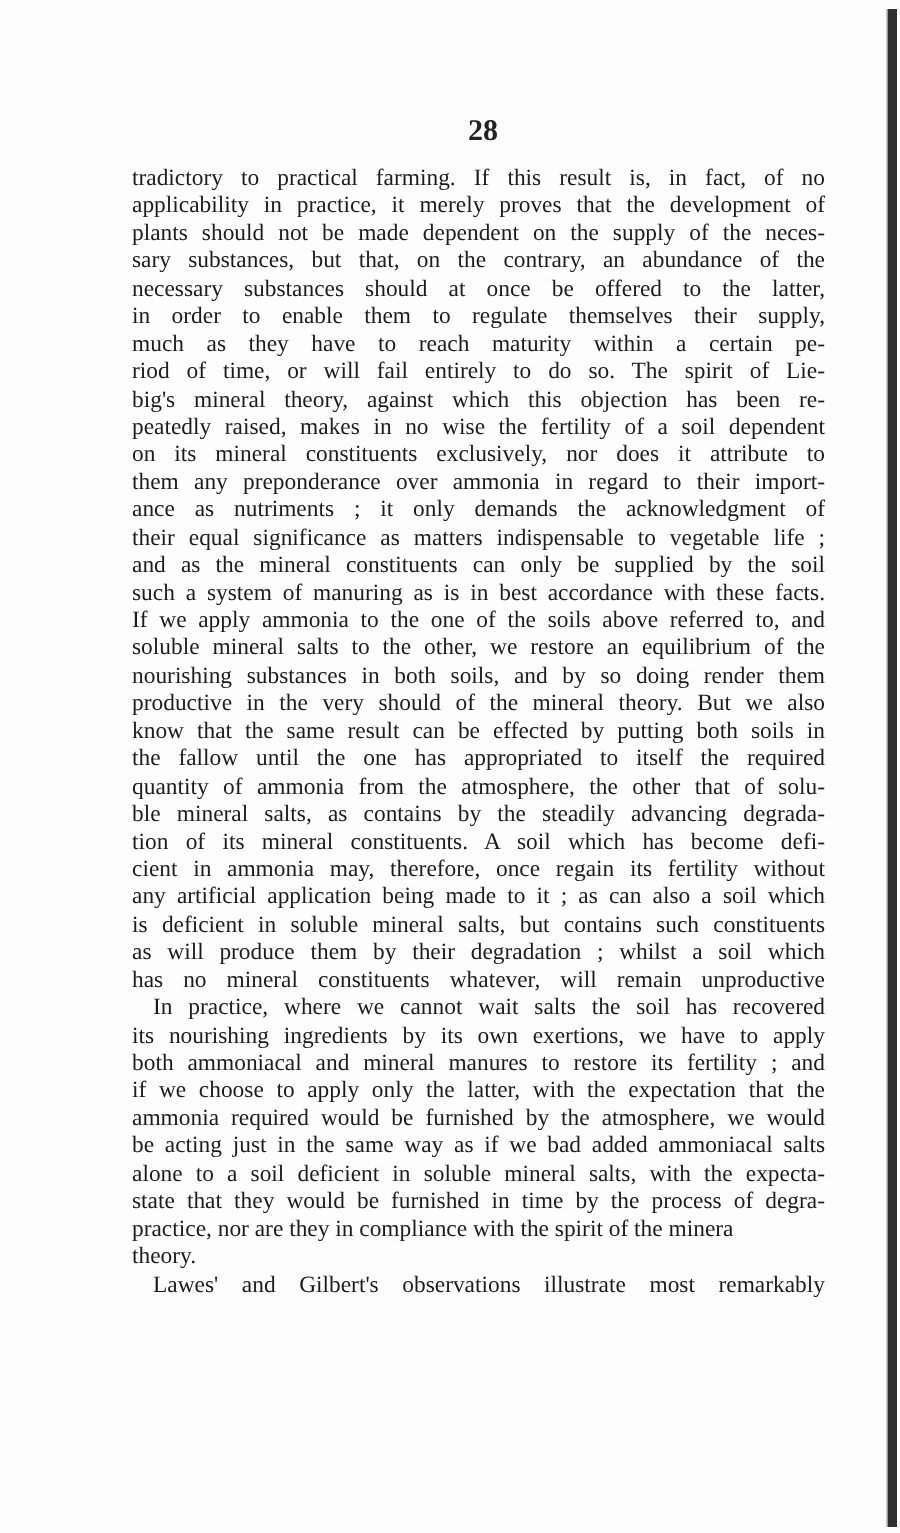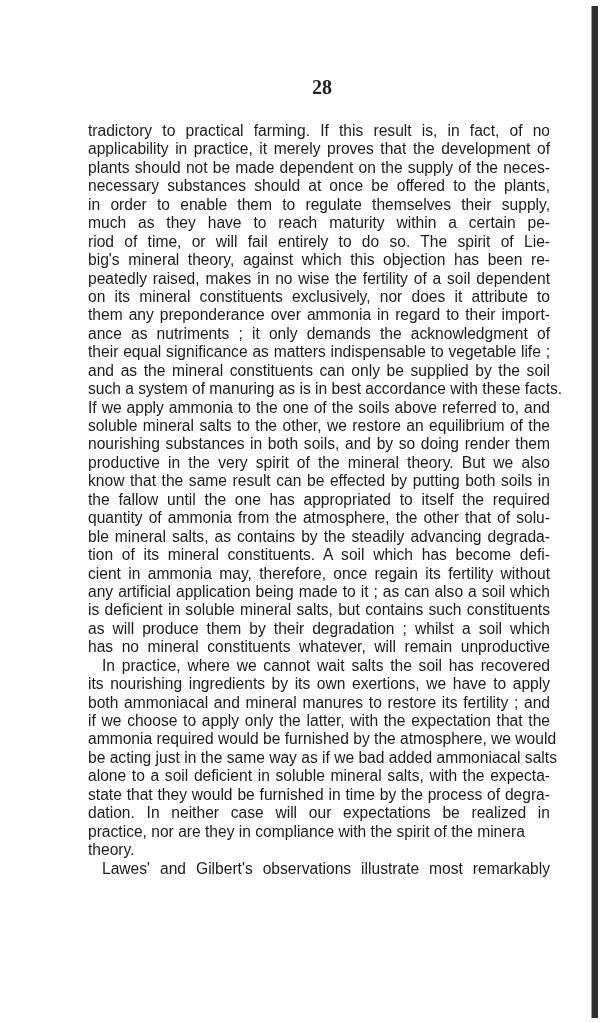--- a/index.html
+++ b/index.html
@@ -5,76 +5,76 @@
   html, body { margin: 0; padding: 0; }
   body {
     width: 600px; height: 1022px; background: #fdfdfd; position: relative; overflow: hidden;
     font-family: "DejaVu Serif", "Liberation Serif", serif; color: #1c1c1c;
   }
   .page-number {
     position: absolute; top: 76px; left: 0; width: 644px; text-align: center;
     font-family: "Liberation Serif", serif; font-size: 20px; font-weight: bold; color: #222;
   }
   .text-block {
-    position: absolute; top: 122px; left: 88px; width: 462px;
-    font-family: Liberation Sans, sans-serif; font-size: 15.6px; line-height: 18.45px;
+    position: absolute; top: 110px; left: 88px; width: 462px;
+    font-family: Liberation Serif, serif; font-size: 15.6px; line-height: 18.45px;
   }
   .line { display: block; white-space: nowrap; text-align: justify; text-align-last: justify; height: 18.45px; overflow: visible; }
   .line.last { text-align-last: left; }
   .line.indent { padding-left: 14px; }
   .spine {
     position: absolute; top: 6px; right: 2px; width: 6px; height: 1012px; background: #2e2e2e;
   }
   .spine-light {
     position: absolute; top: 6px; right: 8px; width: 1px; height: 1012px; background: #9a9a9a;
   }
 </style>
 </head>
 <body>
 
 <div class="page-number">28</div>
 
 <div class="text-block" id="text-block">
     <span class="line">tradictory to practical farming.  If this result is, in fact, of no</span>
     <span class="line">applicability in practice, it merely proves that the development of</span>
     <span class="line">plants should not be made dependent on the supply of the neces-</span>
-    <span class="line">necessary substances should at once be offered to the plants,</span>
+    <span class="line">sary substances, but that, on the contrary, an abundance of the</span>
+    <span class="line">necessary substances should at once be offered to the latter,</span>
     <span class="line">in order to enable them to regulate themselves their supply,</span>
     <span class="line">much as they have to reach maturity within a certain pe-</span>
     <span class="line">riod of time, or will fail entirely to do so.  The spirit of Lie-</span>
     <span class="line">big's mineral theory, against which this objection has been re-</span>
     <span class="line">peatedly raised, makes in no wise the fertility of a soil dependent</span>
     <span class="line">on its mineral constituents exclusively, nor does it attribute to</span>
     <span class="line">them any preponderance over ammonia in regard to their import-</span>
     <span class="line">ance as nutriments ; it only demands the acknowledgment of</span>
     <span class="line">their equal significance as matters indispensable to vegetable life ;</span>
     <span class="line">and as the mineral constituents can only be supplied by the soil</span>
     <span class="line">such a system of manuring as is in best accordance with these facts.</span>
     <span class="line">If we apply ammonia to the one of the soils above referred to, and</span>
     <span class="line">soluble mineral salts to the other, we restore an equilibrium of the</span>
     <span class="line">nourishing substances in both soils, and by so doing render them</span>
-    <span class="line">productive in the very spirit of the mineral theory.  But we also</span>
+    <span class="line">productive in the very should of the mineral theory.  But we also</span>
     <span class="line">know that the same result can be effected by putting both soils in</span>
     <span class="line">the fallow until the one has appropriated to itself the required</span>
     <span class="line">quantity of ammonia from the atmosphere, the other that of solu-</span>
     <span class="line">ble mineral salts, as contains by the steadily advancing degrada-</span>
     <span class="line">tion of its mineral constituents.  A soil which has become defi-</span>
     <span class="line">cient in ammonia may, therefore, once regain its fertility without</span>
     <span class="line">any artificial application being made to it ; as can also a soil which</span>
     <span class="line">is deficient in soluble mineral salts, but contains such constituents</span>
     <span class="line">as will produce them by their degradation ; whilst a soil which</span>
     <span class="line">has no mineral constituents whatever, will remain unproductive</span>
     <span class="line indent">In practice, where we cannot wait salts the soil has recovered</span>
     <span class="line">its nourishing ingredients by its own exertions, we have to apply</span>
     <span class="line">both ammoniacal and mineral manures to restore its fertility ; and</span>
     <span class="line">if we choose to apply only the latter, with the expectation that the</span>
     <span class="line">ammonia required would be furnished by the atmosphere, we would</span>
     <span class="line">be acting just in the same way as if we bad added ammoniacal salts</span>
     <span class="line">alone to a soil deficient in soluble mineral salts, with the expecta-</span>
     <span class="line">state that they would be furnished in time by the process of degra-</span>
-    <span class="line">dation.  In neither case will our expectations be realized in</span>
     <span class="line last">practice, nor are they in compliance with the spirit of the minera</span>
     <span class="line last">theory.</span>
     <span class="line indent">Lawes' and Gilbert's observations illustrate most remarkably</span>
   </div>
 
 <div class="spine-light"></div>
 <div class="spine"></div>
 
 </body></html>

